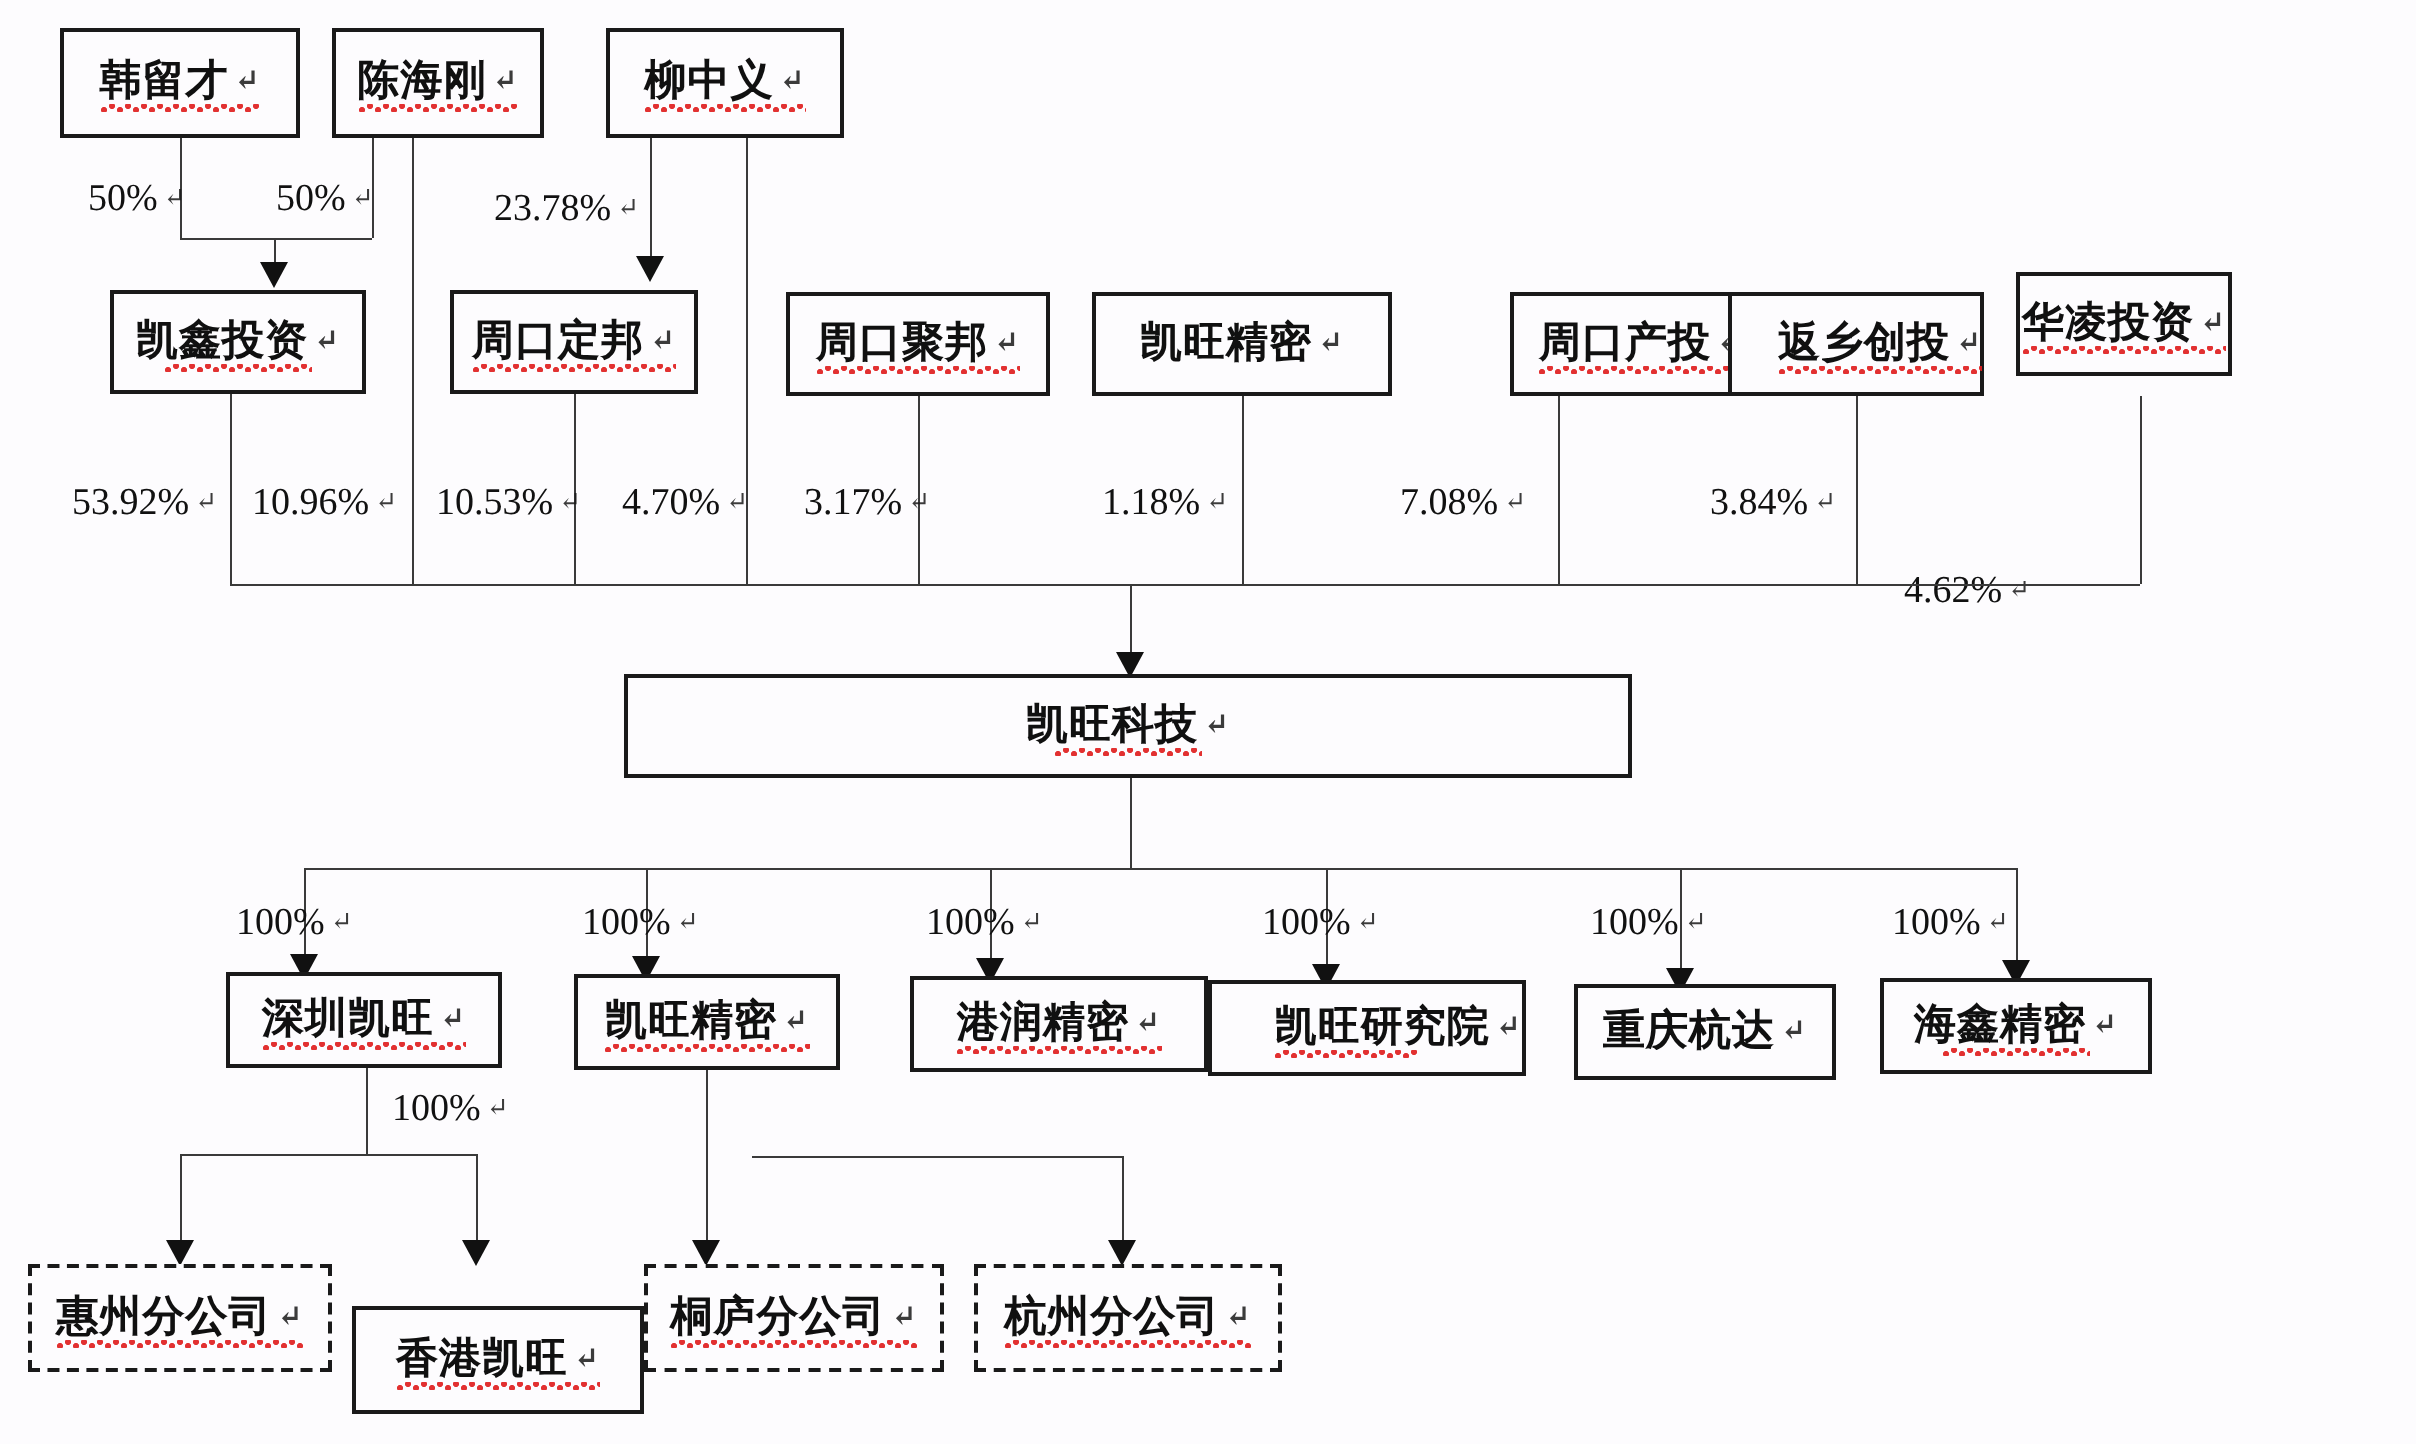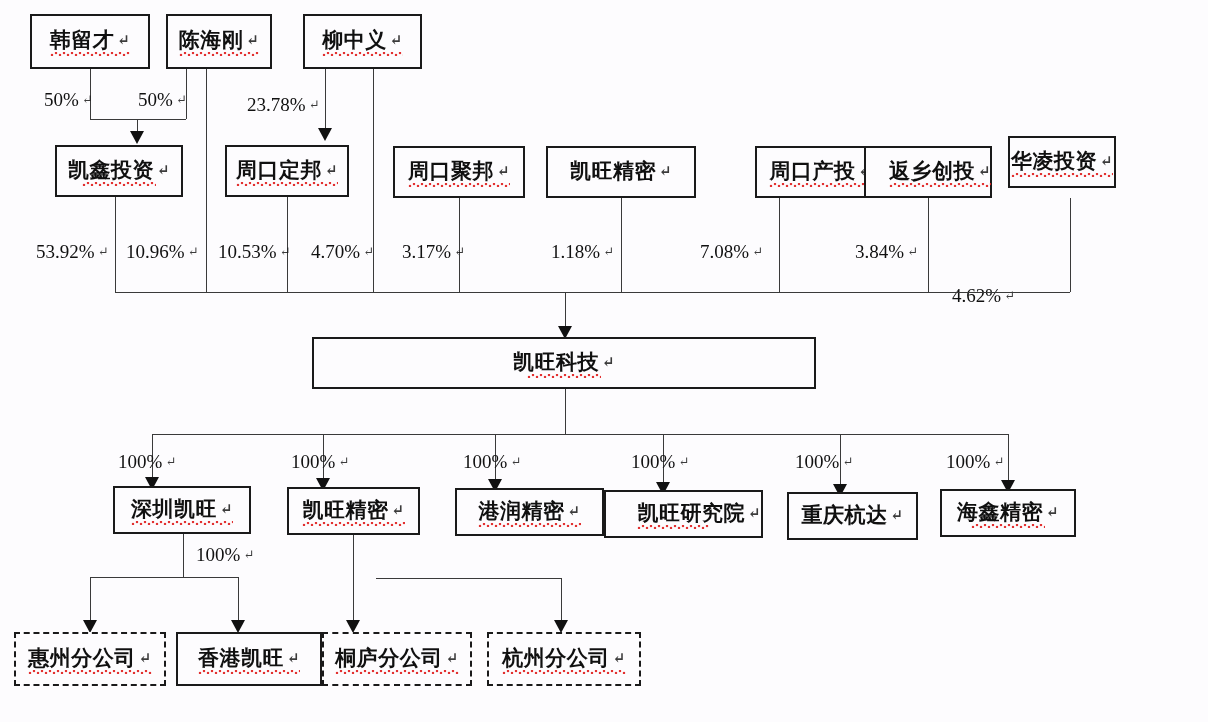--- a/index.html
+++ b/index.html
@@ -293,21 +293,21 @@
   <div class="hline" style="left:376px; top:578px; width:185px;"></div>
   <div class="vline" style="left:353px; top:578px; height:46px;"></div>
   <div class="arrow" style="left:346px; top:620px;"></div>
   <div class="vline" style="left:561px; top:578px; height:46px;"></div>
   <div class="arrow" style="left:554px; top:620px;"></div>
 
   <div class="node dashed" style="left:14px; top:632px; width:152px; height:54px;">
     <span class="label spell"><span>惠州分公司</span><span class="pilcrow">↵</span></span>
   </div>
 
-  <div class="node" style="left:176px; top:632px; width:146px; height:54px;">
+  <div class="node" style="left:176px; top:653px; width:146px; height:54px;">
     <span class="label spell"><span>香港凯旺</span><span class="pilcrow">↵</span></span>
   </div>
 
   <div class="node dashed" style="left:322px; top:632px; width:150px; height:54px;">
     <span class="label spell"><span>桐庐分公司</span><span class="pilcrow">↵</span></span>
   </div>
 
   <div class="node dashed" style="left:487px; top:632px; width:154px; height:54px;">
     <span class="label spell"><span>杭州分公司</span><span class="pilcrow">↵</span></span>
   </div>

